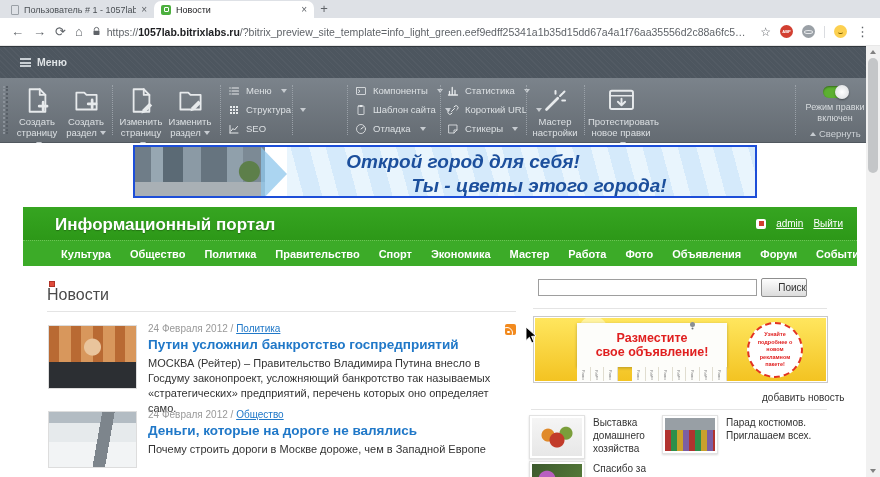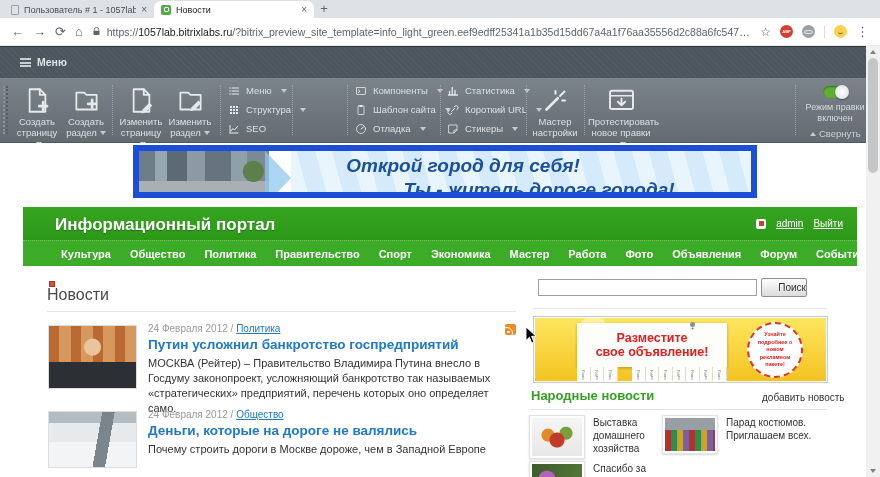--- a/index.html
+++ b/index.html
@@ -14,21 +14,21 @@
   .tab .ttl{flex:1;white-space:nowrap;overflow:hidden}
   .tab .x{color:#5f6368;font-size:10px;line-height:10px}
   .pageico{width:8px;height:10px;border:1px solid #9aa0a6;border-radius:1px;flex:none}
   .favico{width:10px;height:10px;border-radius:2px;background:#4caf3e;flex:none;display:flex;align-items:center;justify-content:center}
   .favico i{display:block;width:5px;height:5px;border:1px solid #fff;border-radius:1px}
   .newtab{width:20px;height:17px;color:#5f6368;font-size:13px;text-align:center;line-height:16px}
   .addrbar{position:absolute;left:0;top:18px;width:880px;height:28px;background:#fff;display:flex;align-items:center;gap:9px;padding:0 11px;border-bottom:1px solid #e8e8e8}
   .navico{color:#5f6368;font-size:13px;line-height:1}
   .urlwrap{flex:1;display:flex;align-items:center;gap:6px;overflow:hidden;white-space:nowrap}
   .url{font-size:10.5px;color:#5f6368;overflow:hidden;text-overflow:ellipsis}
-  .url b{color:#202124;font-weight:normal}
+  .url b{color:#202124;font-weight:bold}
   .ext{width:13px;height:13px;border-radius:50%;flex:none;display:flex;align-items:center;justify-content:center}
   .ext.abp{background:#d23f31;color:#fff;font-size:4px;font-weight:bold}
   .ext.globe{background:#9aa0a6}
   .ext.globe i{display:block;width:9px;height:4px;border:1px solid #e8eaed;border-radius:50%}
   .ext.smile{background:#fcd050}
   .ext.smile i{display:block;width:5px;height:2.5px;border-bottom:1.5px solid #7a5c00;border-radius:0 0 5px 5px;margin-top:3px}
   .vline{width:1px;height:12px;background:#dadce0}
 
   
   .adminbar{position:absolute;left:0;top:46px;width:866px;height:32px;background:#4d565f;border-top:1px solid #31373d;
@@ -59,21 +59,21 @@
   .vsep{position:absolute;top:7px;bottom:7px;border-left:1px dotted #9aa1a8}
   .toggle{position:absolute;left:823px;top:8px;width:25px;height:12px;border-radius:6px;background:#5cb031;box-shadow:inset 0 1px 2px rgba(0,0,0,.4)}
   .toggle i{position:absolute;right:-1px;top:-1px;width:14px;height:14px;border-radius:50%;background:radial-gradient(#fff,#d7dadd);box-shadow:0 1px 2px rgba(0,0,0,.4)}
   .editmode{position:absolute;left:799px;top:24px;width:72px;text-align:center;color:#d7dbde;font-size:9px;line-height:1.2}
   .collapse{position:absolute;left:810px;top:50px;color:#cdd2d6;font-size:9.5px}
   .up{display:inline-block;width:0;height:0;border-left:3px solid transparent;border-right:3px solid transparent;border-bottom:4px solid #c6cbd0;margin-right:3px;vertical-align:1px}
   svg.ti{stroke:#e7eaec;fill:none;stroke-width:1.6;stroke-linecap:round;stroke-linejoin:round}
 
   
   .page{position:absolute;left:0;top:143px;width:866px;height:334px;background:#fff;overflow:hidden}
-  .banner{position:absolute;left:133px;top:2px;width:624px;height:53px;display:flex;overflow:hidden;border:6px solid #1d4ed8}
+  .banner{position:absolute;left:133px;top:2px;width:624px;height:53px;display:flex;overflow:hidden;border:2px solid #1d4ed8}
   .bphoto{width:130px;height:100%;flex:none;background:
     radial-gradient(circle at 88% 50%,#5d7f4a 0 10px,transparent 11px),
     linear-gradient(180deg,transparent 72%,#a9b0b5 72%),
     linear-gradient(90deg,#6f7d88 0 16px,#97a7b2 16px 28px,#5b6a75 28px 48px,#8b9aa5 48px 66px,#66747f 66px 92px,#90a0ab 92px 108px,#7c8a95 108px),
     linear-gradient(180deg,#b9d9ee,#dceaf4)}
   .barrow{width:0;height:0;border-top:27px solid transparent;border-bottom:27px solid transparent;border-left:26px solid #8fc7ec;opacity:.75;flex:none;margin-left:-4px}
   .btexts{flex:1;background:repeating-linear-gradient(75deg,#e9f5fd 0 16px,#d5eafb 16px 34px);padding-top:3px}
   .bline{font-style:italic;font-weight:bold;font-size:19px;color:#1c4f9c;text-align:center;line-height:24px}
   .bline1{transform:translateX(-58px)}
   .bline2{transform:translateX(18px)}
@@ -377,21 +377,21 @@
     <div class="collapse"><span class="up"></span><span>Свернуть</span></div>
   </div>
 
   <div class="page">
 
     <div class="banner">
       <div class="bphoto"></div>
       <div class="barrow"></div>
       <div class="btexts">
         <div class="bline bline1">Открой город для себя!</div>
-        <div class="bline bline2">Ты - житель дороге города!</div>
+        <div class="bline bline2">Ты - цветы этого города!</div>
       </div>
     </div>
 
     <div class="siteheader">
       <div class="sitetitle">Информационный портал</div>
       <div class="hdru">
         <span class="uico"></span>
         <a>admin</a>
         <a>Выйти</a>
       </div>
@@ -488,21 +488,20 @@
               <span>Раз</span>
               <span>сво</span>
             </div>
         </div>
         <div class="starburst">
             <div>Узнайте подробнее о новом рекламном пакете!</div>
           </div>
       </div>
     </div>
 
-    <div class="pn-head">Народные новости</div>
     <div class="pn-add">добавить новость</div>
     <div class="hrline" style="left:531px;top:266px;width:296px"></div>
 
     <div class="pnitem-img" style="left:529px;top:272px;width:56px;height:44px">
         <i class="i-basket"></i>
       </div>
     <div class="pn-cap" style="left:593px;top:273px;width:62px">Выставка домашнего хозяйства</div>
     <div class="pnitem-img" style="left:662px;top:272px;width:56px;height:39px">
         <i class="i-parade"></i>
       </div>

